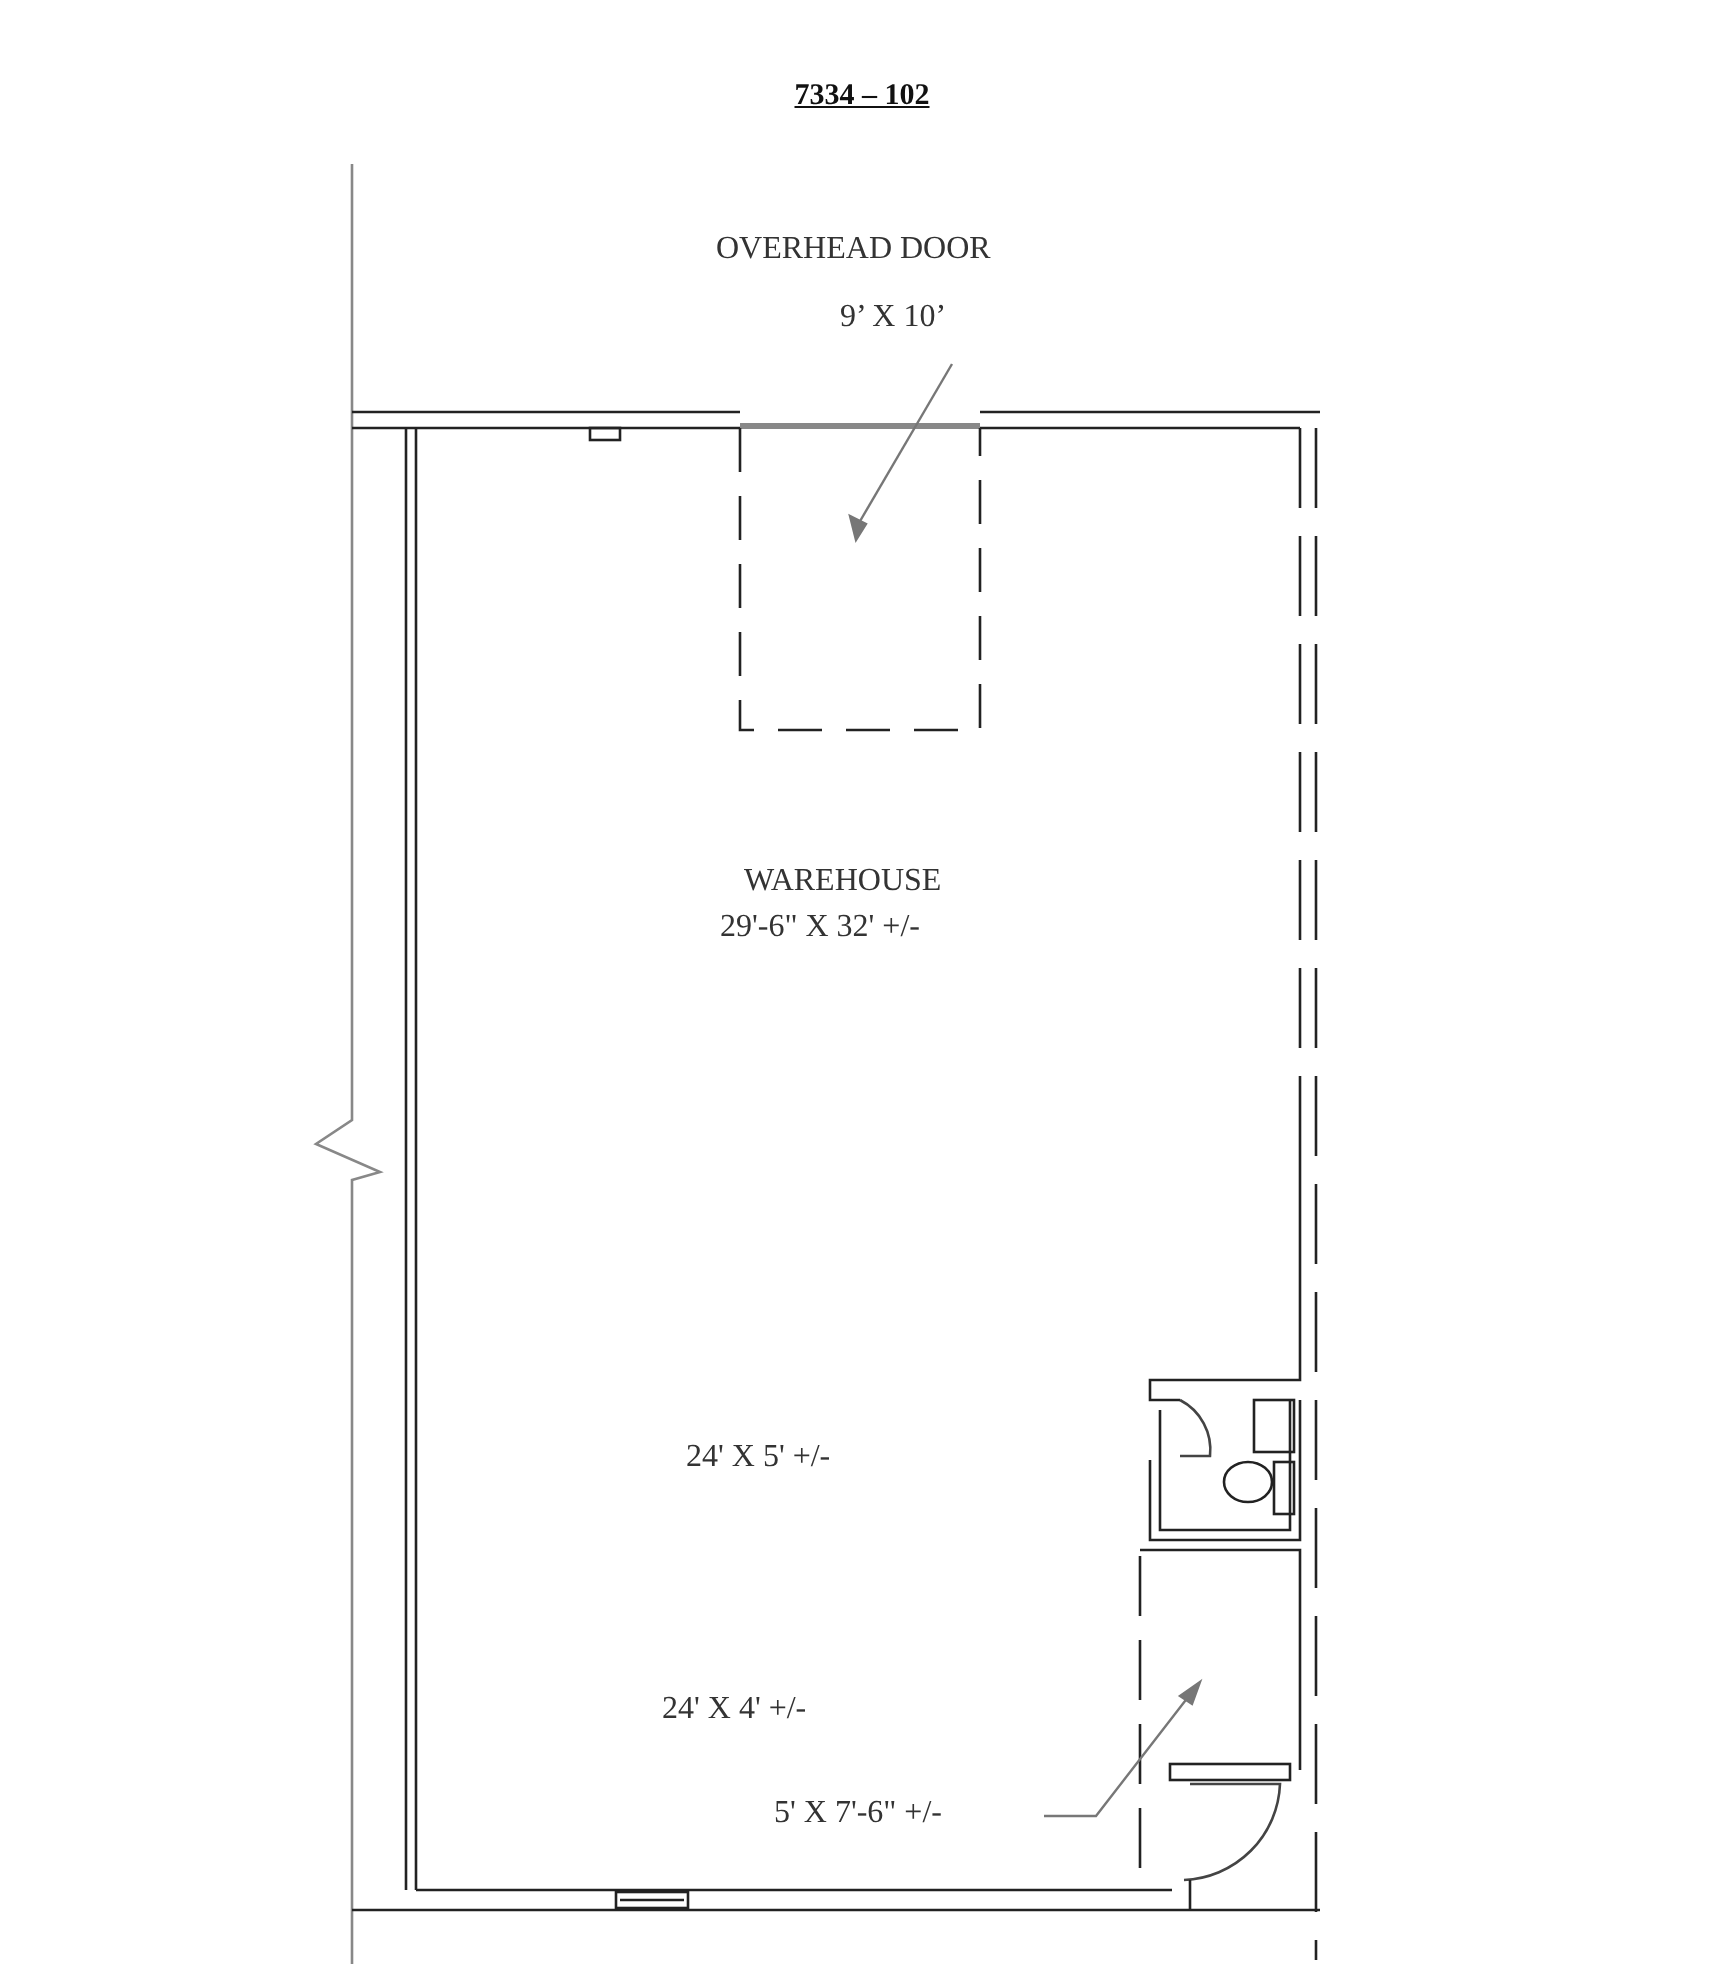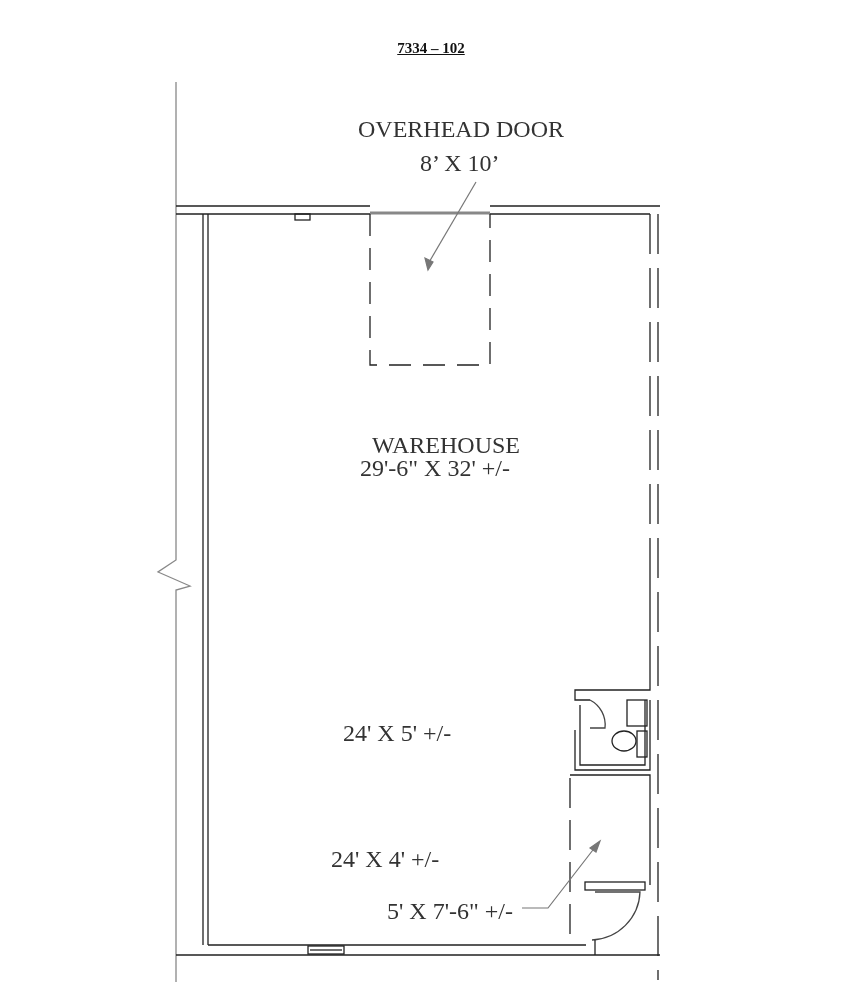--- a/index.html
+++ b/index.html
@@ -1,19 +1,19 @@
 <!DOCTYPE html>
 <html><head>
 <meta charset="utf-8">
 <style>
   html, body { margin: 0; padding: 0; background: #ffffff; }
   body { width: 862px; height: 982px; position: relative; overflow: hidden; font-family: "DejaVu Serif", serif; }
   .title { position: absolute; left: 0; width: 862px; top: 18px; text-align: center; font-family: "Liberation Serif", serif; font-weight: bold; font-size: 15px; text-decoration: underline; color: #111; margin-top: 22px; }
   svg.plan { position: absolute; left: 0; top: 0; }
-  .lbl { position: absolute; font-family: "Liberation Serif", serif; color: #333; font-size: 24px; white-space: nowrap; }
+  .lbl { position: absolute; font-family: "Liberation Serif", serif; color: #333; font-size: 16px; white-space: nowrap; }
 </style>
 </head>
 <body>
 
 <div class="title">7334 – 102</div>
 
 <svg class="plan" width="862" height="982" viewBox="0 0 862 982">
   <g fill="none" stroke="#222" stroke-width="1.3">
 
     <path d="M176 82 V560 L158 572 L190 586 L176 590 V982" stroke="#888"></path>
@@ -64,18 +64,18 @@
 
   <g stroke="#777" stroke-width="1.2" fill="#777">
     <line x1="476" y1="182" x2="428" y2="264"></line>
     <polygon points="428,270 425,258 433,262"></polygon>
     <path d="M522 908 H548 L596 846" fill="none"></path>
     <polygon points="600,841 590,848 596,852"></polygon>
   </g>
 </svg>
 
 <div class="lbl" style="left:358px;top:116px;">OVERHEAD DOOR</div>
-<div class="lbl" style="left:420px;top:150px;">8’ X 10’</div>
+<div class="lbl" style="left:420px;top:150px;">9’ X 10’</div>
 <div class="lbl" style="left:372px;top:432px;">WAREHOUSE</div>
 <div class="lbl" style="left:360px;top:455px;">29'-6" X 32' +/-</div>
 <div class="lbl" style="left:343px;top:720px;">24' X 5' +/-</div>
 <div class="lbl" style="left:331px;top:846px;">24' X 4' +/-</div>
 <div class="lbl" style="left:387px;top:898px;">5' X 7'-6" +/-</div>
 
 </body></html>

